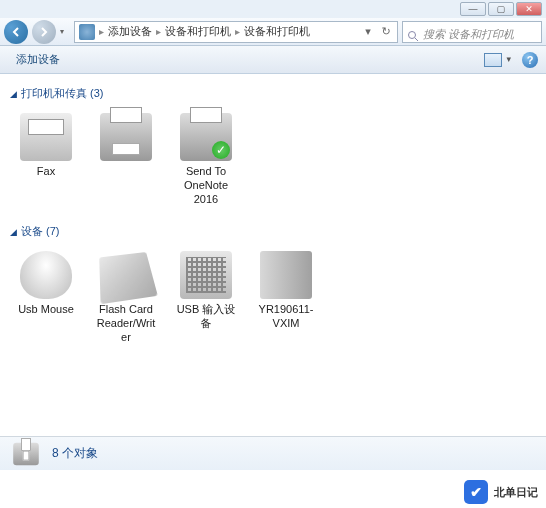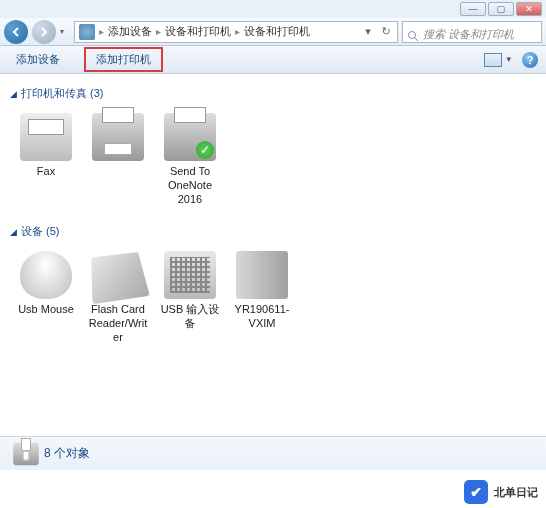--- a/index.html
+++ b/index.html
@@ -20,25 +20,25 @@
 .bc-dd{width:14px;text-align:center;color:#666}
 .search-box{width:140px;height:22px;border:1px solid #a8b8c8;background:#fff;display:flex;align-items:flex-end;padding:0 4px;color:#888;font-style:italic}
 .search-box svg{width:12px;height:12px;margin-right:4px}
 .toolbar{height:28px;background:linear-gradient(#f4f8fc,#e0e8f2);border-bottom:1px solid #c0d0e0;display:flex;align-items:center;padding:0 8px;gap:16px}
 .tb-item{color:#1a4a7a;cursor:pointer;padding:4px 8px}
 .tb-item.highlighted{border:2px solid #d04040;padding:3px 10px}
 .tb-right{margin-left:auto;display:flex;gap:6px;align-items:center}
 .content{padding:6px 10px;height:380px;overflow:auto}
 .section-hdr{display:flex;align-items:center;gap:4px;color:#1a4a8a;margin:6px 0 8px}
 .section-hdr .tri{font-size:9px}
-.items{display:flex;flex-wrap:wrap;}
+.items{display:flex;flex-wrap:wrap;gap:8px}
 .item{width:72px;display:flex;flex-direction:column;align-items:center;text-align:center;cursor:pointer;padding:4px}
 .item .ico{width:52px;height:48px;margin-bottom:4px;position:relative}
 .item .lbl{font-size:11px;color:#222;line-height:1.25;word-break:break-word}
-.status-bar{position:absolute;bottom:38px;left:0;right:0;height:34px;border-top:1px solid #d0d8e0;background:linear-gradient(#f4f8fc,#e8f0f8);display:flex;align-items:center;padding:0 10px;gap:2px}
+.status-bar{position:absolute;bottom:38px;left:0;right:0;height:34px;border-top:1px solid #d0d8e0;background:linear-gradient(#f4f8fc,#e8f0f8);display:flex;align-items:center;padding:0 10px;gap:10px}
 .status-icon{width:32px;height:28px}
 .status-text{color:#1a4a8a;font-size:12px}
 .watermark{position:absolute;bottom:4px;right:8px;display:flex;align-items:center;gap:6px;font-size:17px;font-weight:700;color:#333}
 .watermark .wm-badge{width:24px;height:24px;border-radius:5px;background:#2d6fe0;display:flex;align-items:center;justify-content:center;color:#fff;font-size:14px}
 
 .fax-ico{background:linear-gradient(#eee,#bbb);border-radius:4px;position:relative}
 .fax-ico:before{content:"";position:absolute;top:6px;left:8px;right:8px;height:14px;background:#fff;border:1px solid #999}
 .printer-ico{background:linear-gradient(#ddd,#999);border-radius:4px;position:relative}
 .printer-ico:before{content:"";position:absolute;top:-6px;left:10px;right:10px;height:14px;background:#fff;border:1px solid #999}
 .printer-ico:after{content:"";position:absolute;bottom:6px;left:12px;right:12px;height:10px;background:#fff;border:1px solid #aaa}
@@ -93,21 +93,20 @@
     <svg viewBox="0 0 12 12">
         <circle cx="5" cy="5" r="3.5" stroke="#88a" fill="none"></circle>
         <line x1="8" y1="8" x2="11" y2="11" stroke="#88a"></line>
       </svg>
     <span>搜索 设备和打印机</span>
   </div>
 </div>
 
 <div class="toolbar">
   <span class="tb-item">添加设备</span>
-  <span class="tb-item highlighted">添加打印机</span>
   <div class="tb-right">
     <div class="view-ico"></div>
     <span style="width:8px"></span>
     <div class="help-ico">?</div>
   </div>
 </div>
 
 <div class="content">
   <div class="section-hdr">
     <span class="tri">◢</span>
@@ -122,21 +121,21 @@
       <div class="ico printer-ico"></div>
     </div>
     <div class="item">
       <div class="ico onenote-ico"></div>
       <div class="lbl">Send To OneNote 2016</div>
     </div>
   </div>
 
   <div class="section-hdr" style="margin-top:14px">
     <span class="tri">◢</span>
-    <span>设备 (5)</span>
+    <span>设备 (7)</span>
   </div>
   <div class="items">
     <div class="item">
       <div class="ico mouse-ico"></div>
       <div class="lbl">Usb Mouse</div>
     </div>
     <div class="item">
       <div class="ico card-ico"></div>
       <div class="lbl">Flash Card Reader/Writer</div>
     </div>

